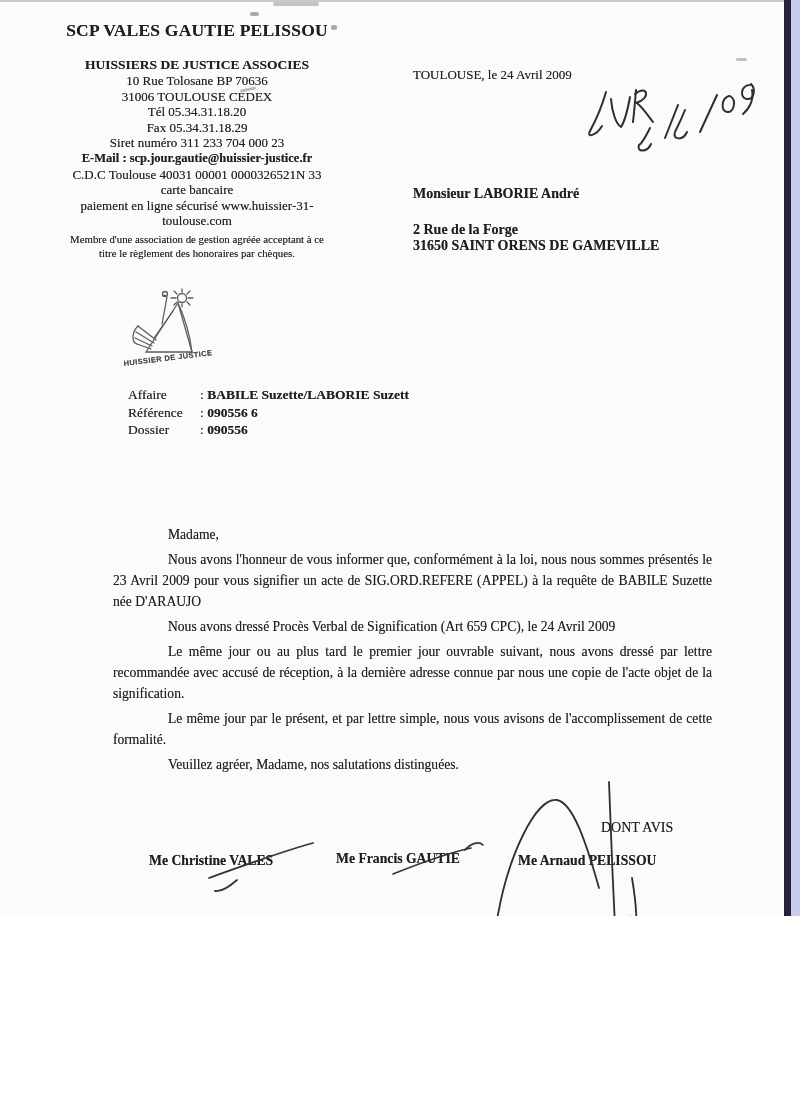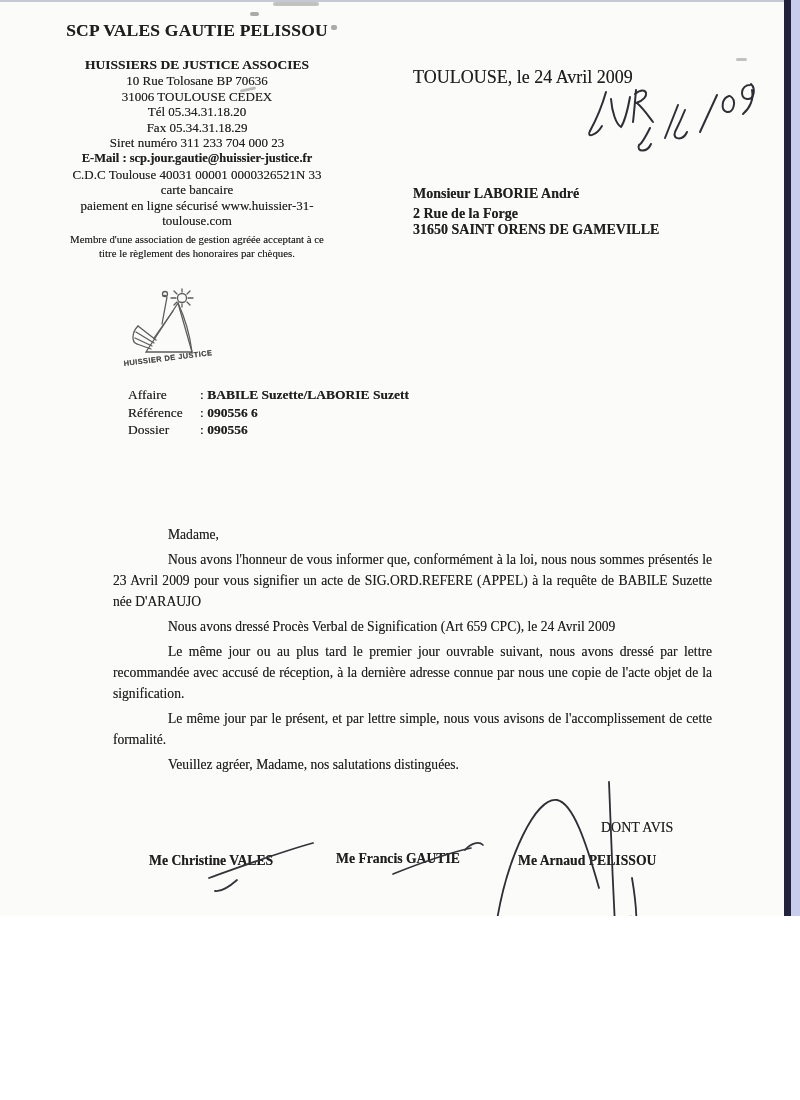--- a/index.html
+++ b/index.html
@@ -26,23 +26,23 @@
   .firm-name { font-size:17.5px; font-weight:bold; letter-spacing:.2px; }
   .firm-subtitle { font-size:13.5px; font-weight:bold; margin-top:16px; }
   .lh-line { font-size:13px; line-height:15.6px; }
   .lh-line.em { font-weight:bold; font-size:12.5px; }
   .assoc-note { position:absolute; left:18px; top:233px; width:358px; text-align:center; font-size:10.8px; line-height:13.5px; }
 
   
   .logo { position:absolute; left:118px; top:286px; }
 
   
-  .date-line { position:absolute; left:413px; top:67px; font-size:18px; }
+  .date-line { position:absolute; left:413px; top:67px; font-size:13px; }
   .recipient { position:absolute; left:413px; top:186px; font-size:14px; font-weight:bold; }
-  .recipient .addr { margin-top:4px; line-height:16px; }
+  .recipient .addr { margin-top:20px; line-height:16px; }
 
   
   .ref-block { position:absolute; left:128px; top:386px; font-size:13.5px; line-height:17.5px; }
   .ref-row .lbl { display:inline-block; min-width:72px; }
   .ref-row .val { font-weight:bold; }
 
   
   .body-block { position:absolute; left:113px; top:524px; width:599px; font-size:13.6px; line-height:21px; }
   .salutation { padding-left:55px; }
   .body-block p { margin-top:4px; text-indent:55px; text-align:justify; }

